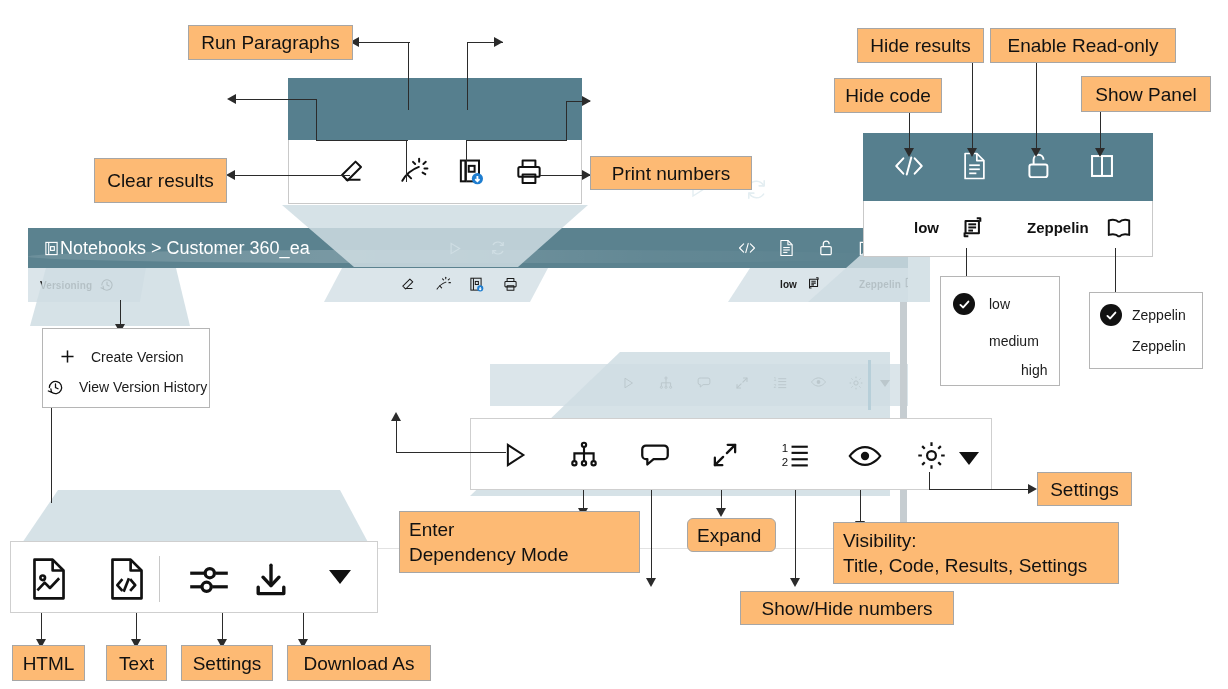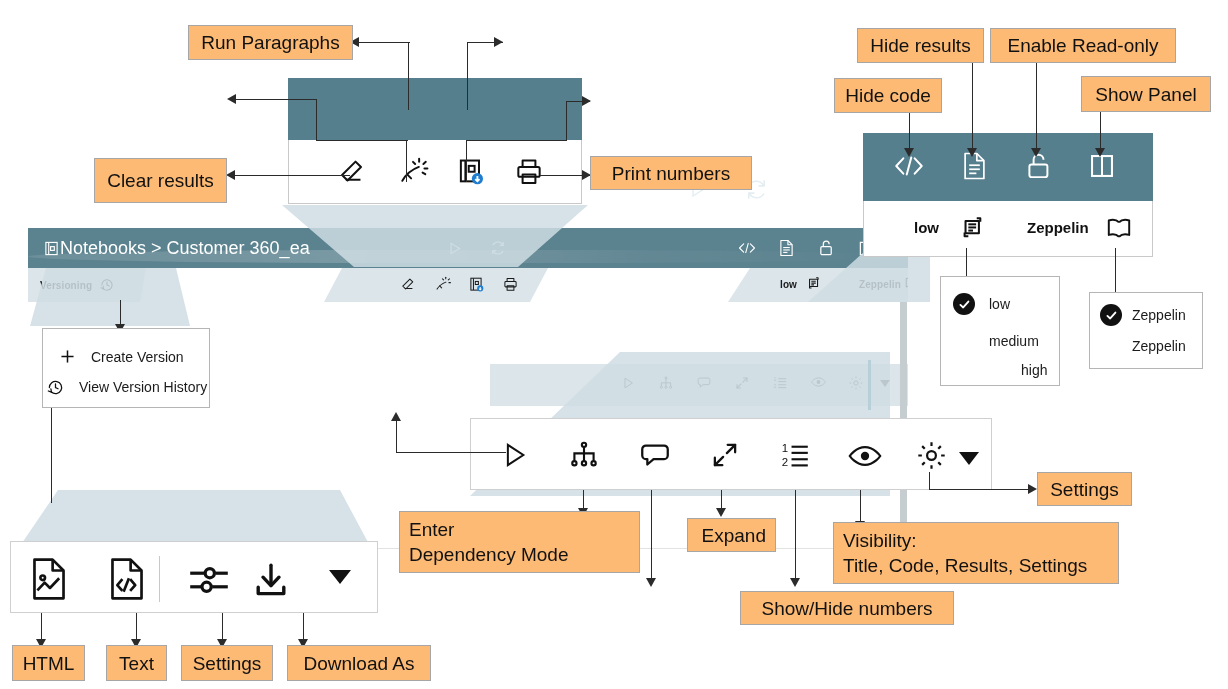--- a/index.html
+++ b/index.html
@@ -704,21 +704,21 @@
   <div class="label" style="left:990px;top:28px;width:186px;height:35px;justify-content:center;">
     <span>Enable Read-only</span>
   </div>
   <div class="label" style="left:1081px;top:76px;width:130px;height:36px;justify-content:center;">
     <span>Show Panel</span>
   </div>
   <div class="label two" style="left:399px;top:511px;width:241px;height:62px;">
     <span style="white-space:pre-line;">Enter
 Dependency Mode</span>
   </div>
-  <div class="label" style="left:687px;top:518px;width:89px;height:34px;justify-content:flex-end;">
+  <div class="label" style="left:687px;top:518px;width:89px;height:34px;justify-content:flex-start;border-radius:6px;">
     <span>Expand</span>
   </div>
   <div class="label" style="left:740px;top:591px;width:214px;height:34px;justify-content:center;">
     <span>Show/Hide numbers</span>
   </div>
   <div class="label two" style="left:833px;top:522px;width:286px;height:62px;">
     <span style="white-space:pre-line;">Visibility:
 Title, Code, Results, Settings</span>
   </div>
   <div class="label" style="left:1037px;top:472px;width:95px;height:34px;justify-content:center;">

